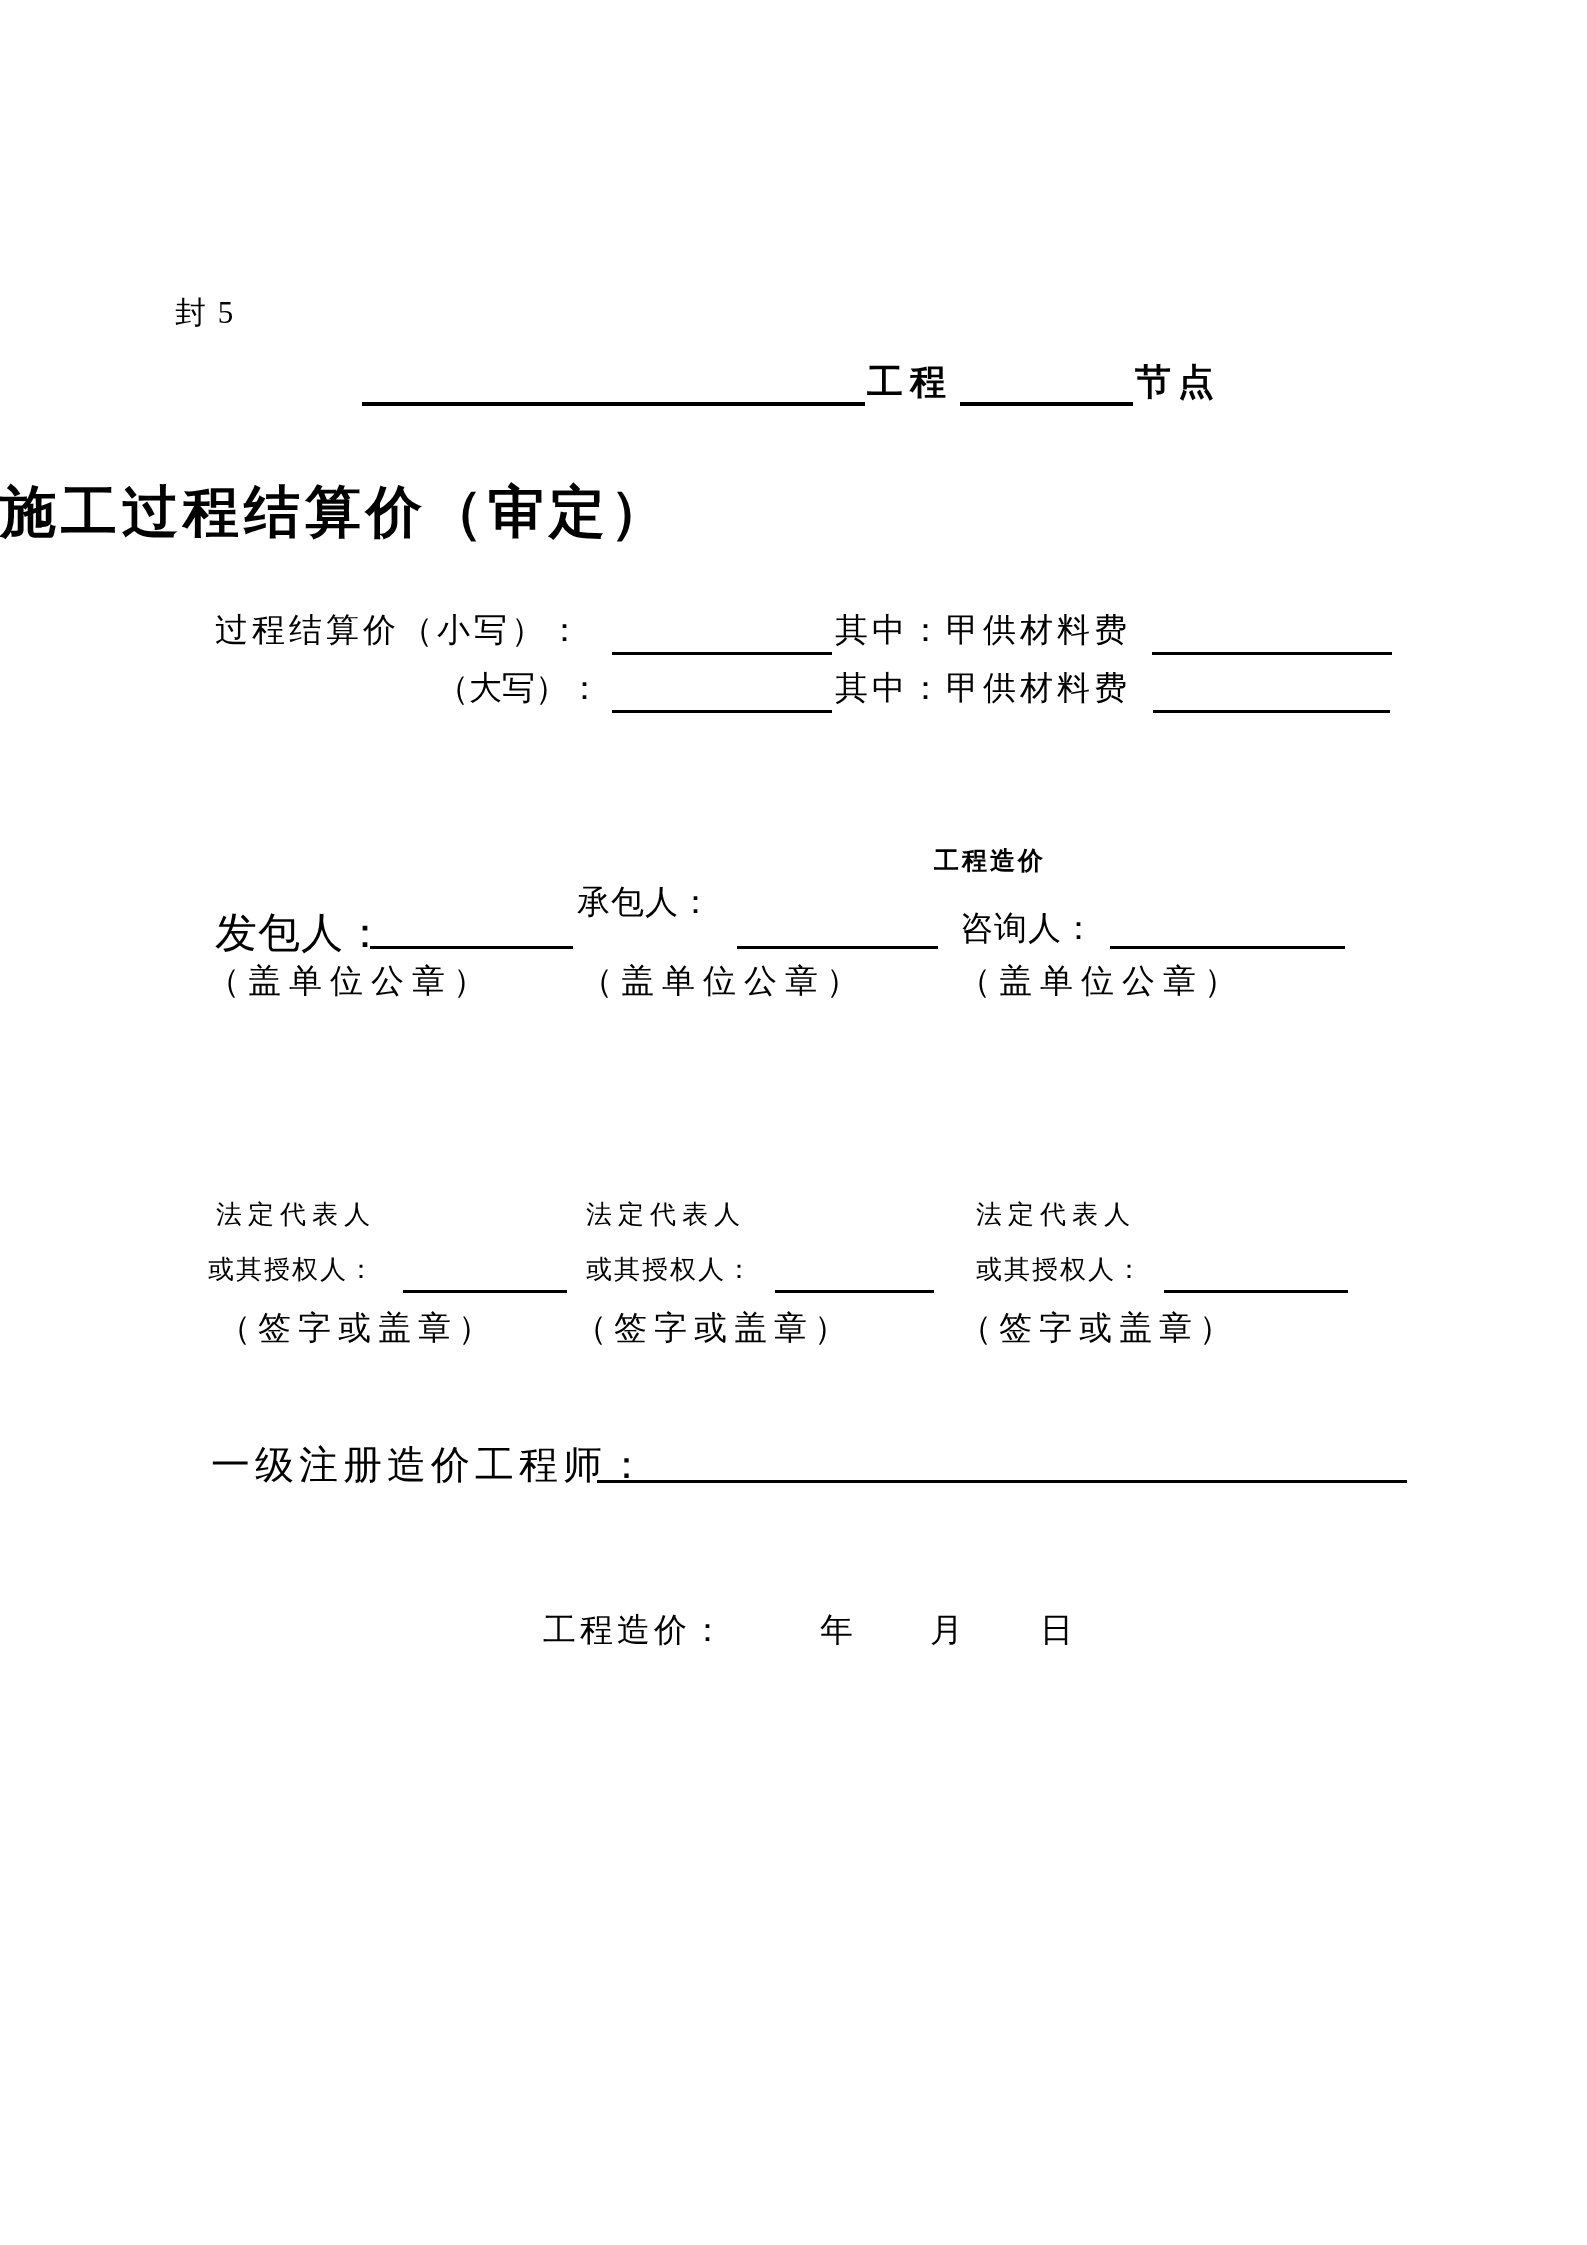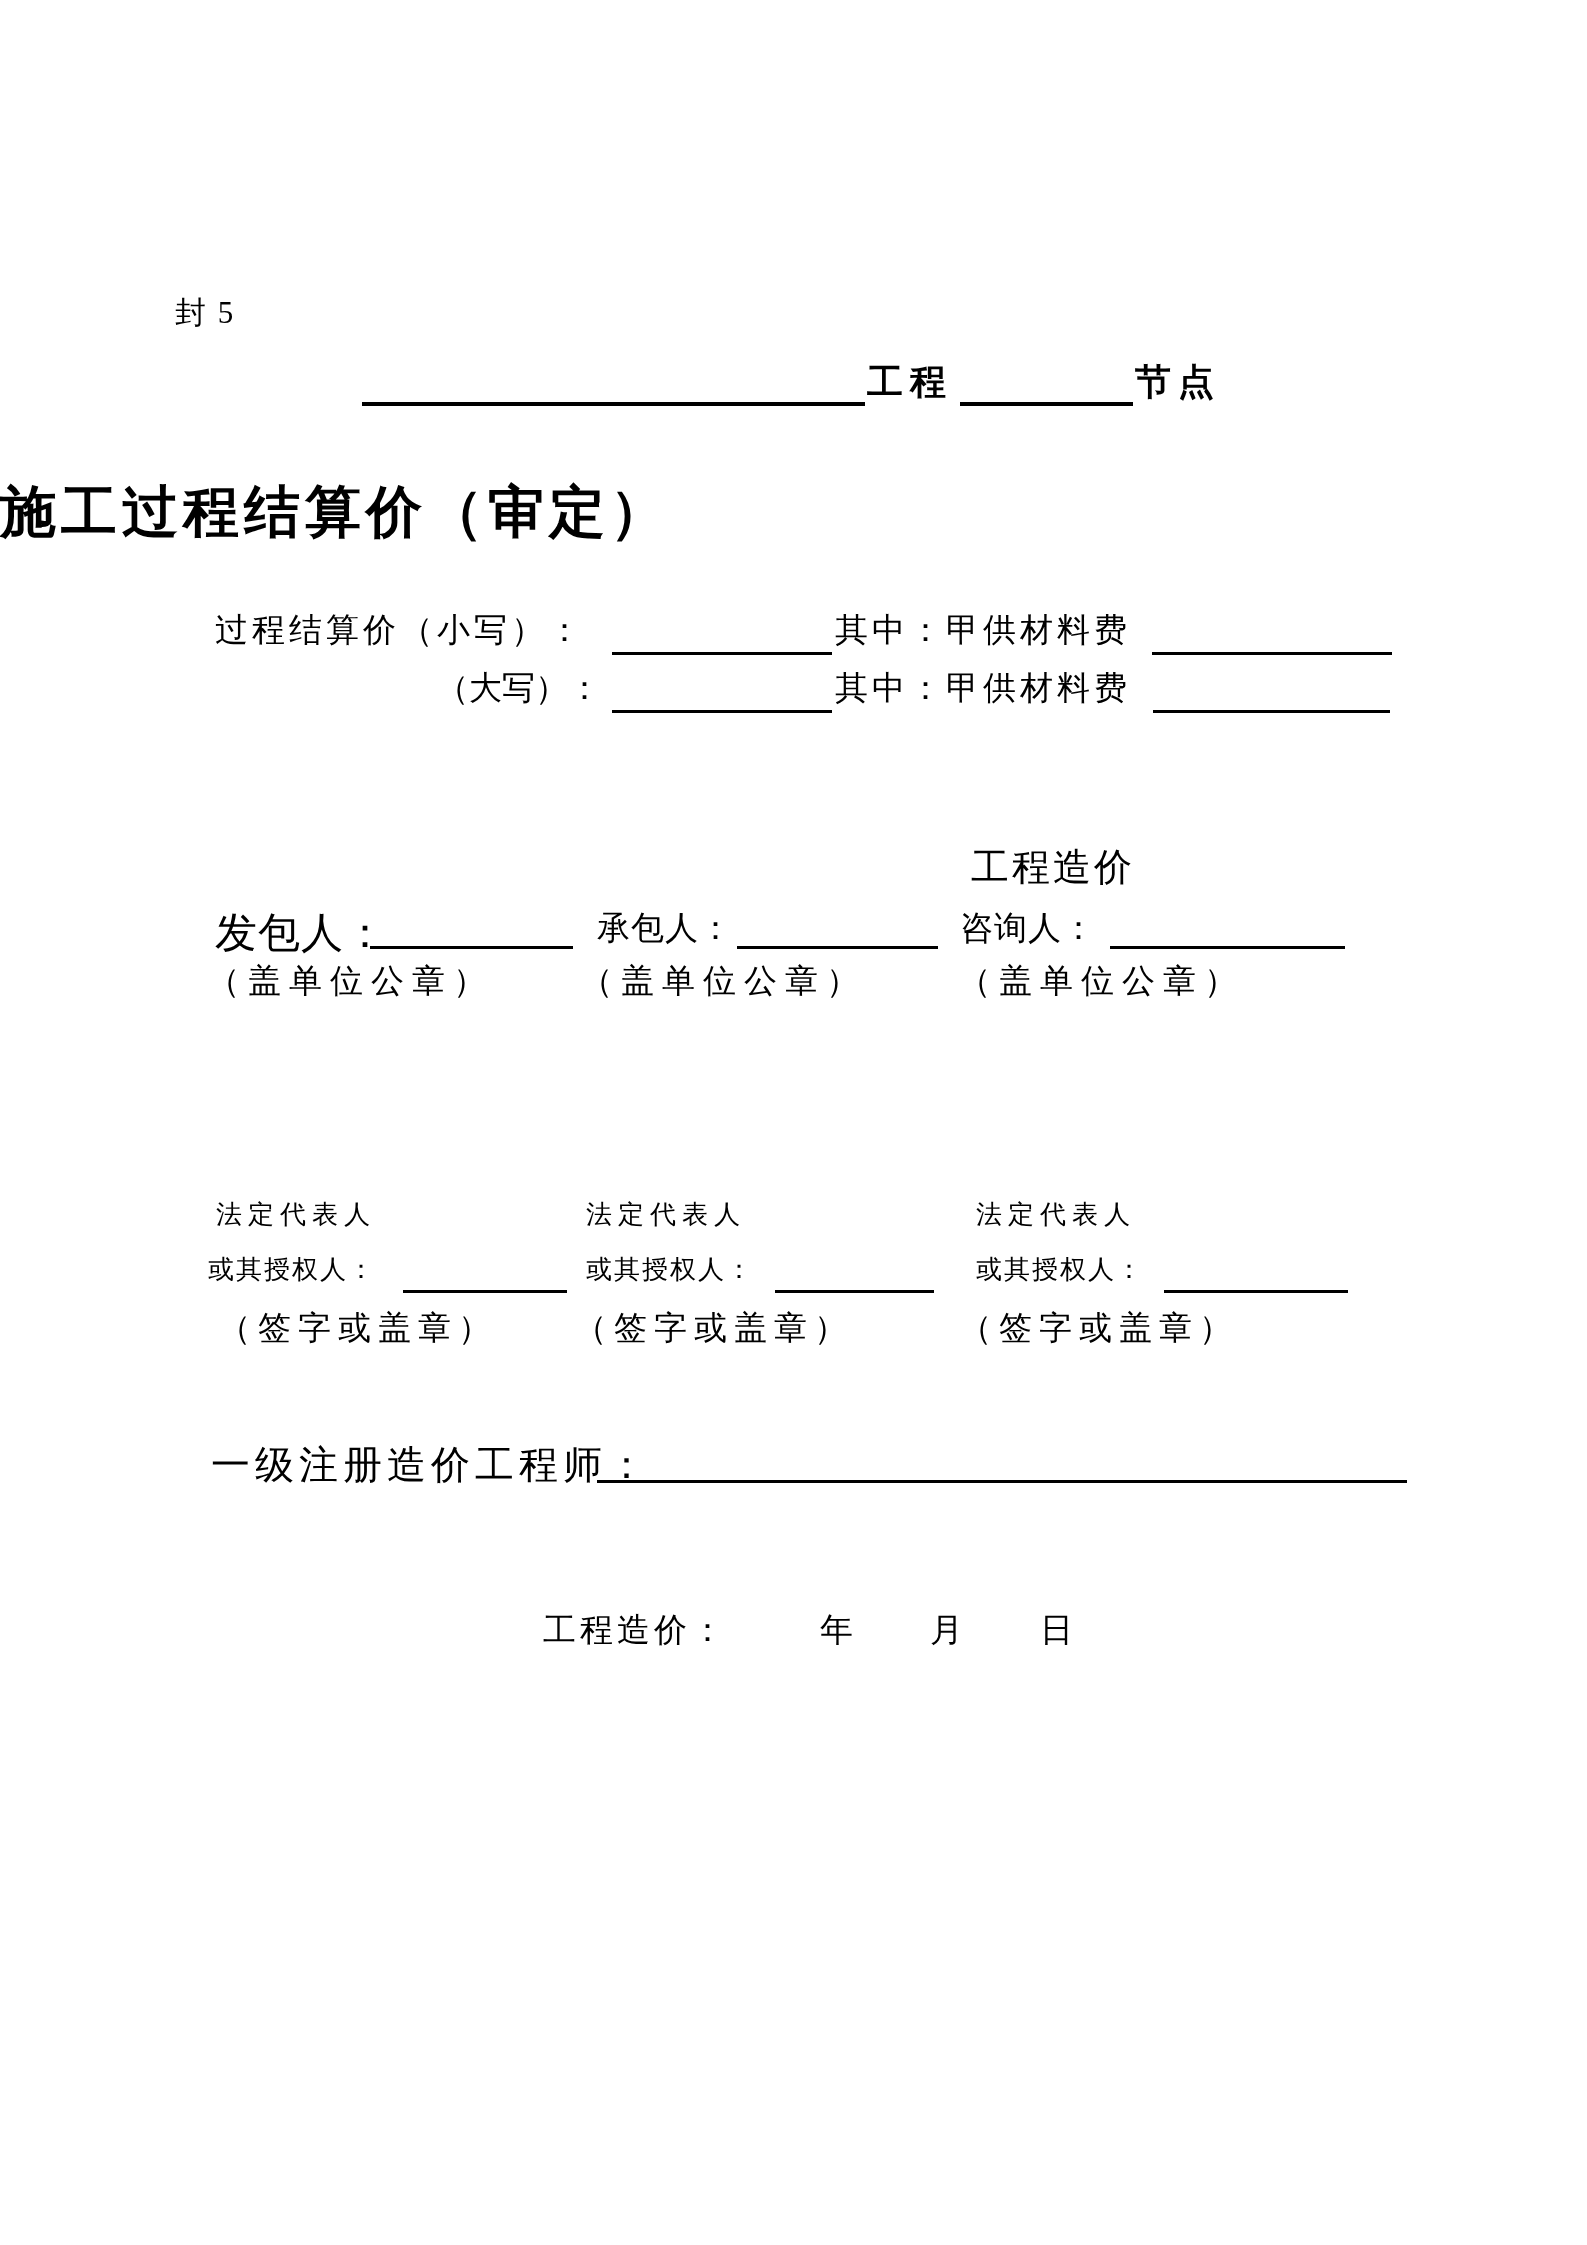--- a/index.html
+++ b/index.html
@@ -32,24 +32,24 @@
   #pr1L{left:215px;top:613px;font-size:33px;letter-spacing:4px;}
   #pr1U1{left:612px;top:652px;width:220px;}
   #pr1M{left:835px;top:613px;font-size:33px;letter-spacing:4px;}
   #pr1U2{left:1152px;top:652px;width:240px;}
   #pr2L{left:436px;top:671px;font-size:33px;}
   #pr2U1{left:612px;top:710px;width:220px;}
   #pr2M{left:835px;top:671px;font-size:33px;letter-spacing:4px;}
   #pr2U2{left:1153px;top:710px;width:237px;}
 
   
-  #consultPrefix{left:971px;top:847px;font-size:38px;letter-spacing:3px;}
+  #consultPrefix{left:934px;top:847px;font-size:25px;letter-spacing:3px;font-weight:bold;}
   #party1L{left:215px;top:911px;font-size:42px;letter-spacing:1px;}
   #party1U{left:370px;top:946px;width:203px;}
-  #party2L{left:577px;top:911px;font-size:33px;letter-spacing:1px;margin-left:20px;}
+  #party2L{left:577px;top:885px;font-size:33px;letter-spacing:1px;}
   #party2U{left:737px;top:946px;width:201px;}
   #party3L{left:960px;top:911px;font-size:33px;letter-spacing:1px;}
   #party3U{left:1110px;top:946px;width:235px;}
   #seal1{left:207px;top:964px;font-size:33px;letter-spacing:8px;}
   #seal2{left:580px;top:964px;font-size:33px;letter-spacing:8px;}
   #seal3{left:958px;top:964px;font-size:33px;letter-spacing:8px;}
 
   
   #rep1L1{left:216px;top:1201px;font-size:26px;letter-spacing:6px;}
   #rep2L1{left:586px;top:1201px;font-size:26px;letter-spacing:6px;}

